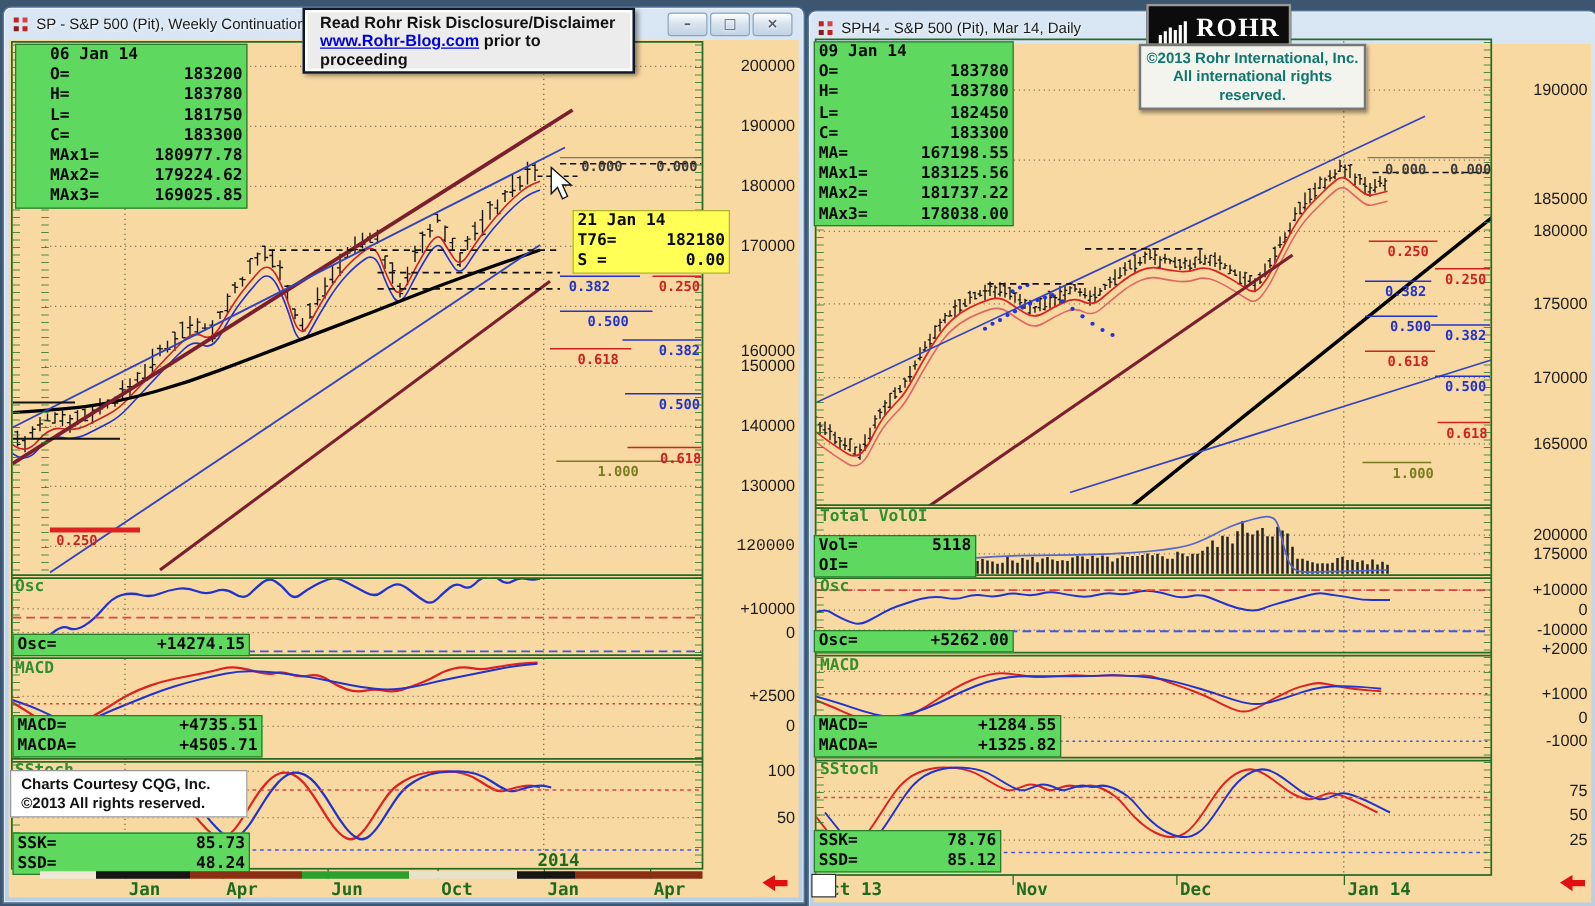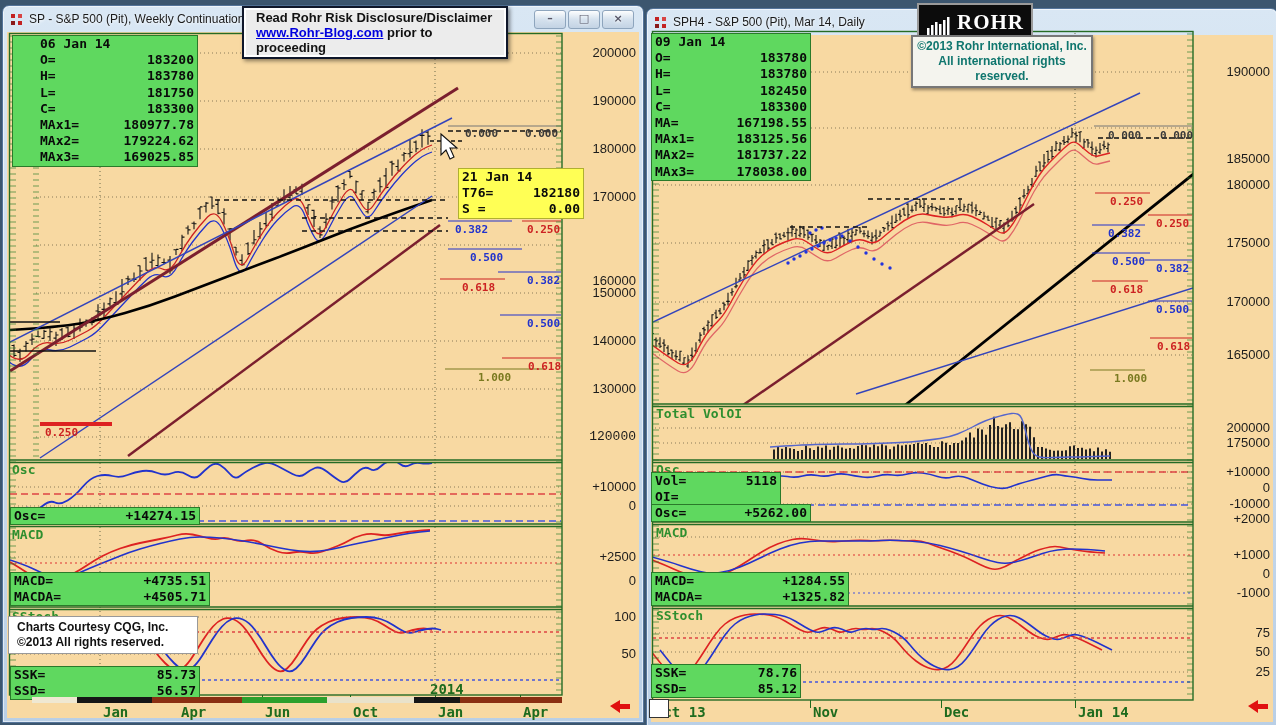--- a/index.html
+++ b/index.html
@@ -453,24 +453,24 @@
           <span>+4505.71</span>
         </div>
       </div>
       <div class="vbox" style="left: 10px; top: 666px; width: 182px;">
         <div class="vrow">
           <span>SSK=</span>
           <span>85.73</span>
         </div>
         <div class="vrow">
           <span>SSD=</span>
-          <span>56.57</span>
-        </div>
-      </div>
-      <div class="vbox" style="left: 651px; top: 428px; width: 122px; margin-top: 44px;">
+          <span>48.24</span>
+        </div>
+      </div>
+      <div class="vbox" style="left: 651px; top: 428px; width: 122px;">
         <div class="vrow">
           <span>Vol=</span>
           <span>5118</span>
         </div>
         <div class="vrow">
           <span>OI=</span>
           <span></span>
         </div>
       </div>
       <div class="vbox" style="left: 651px; top: 504px; width: 152px;">

